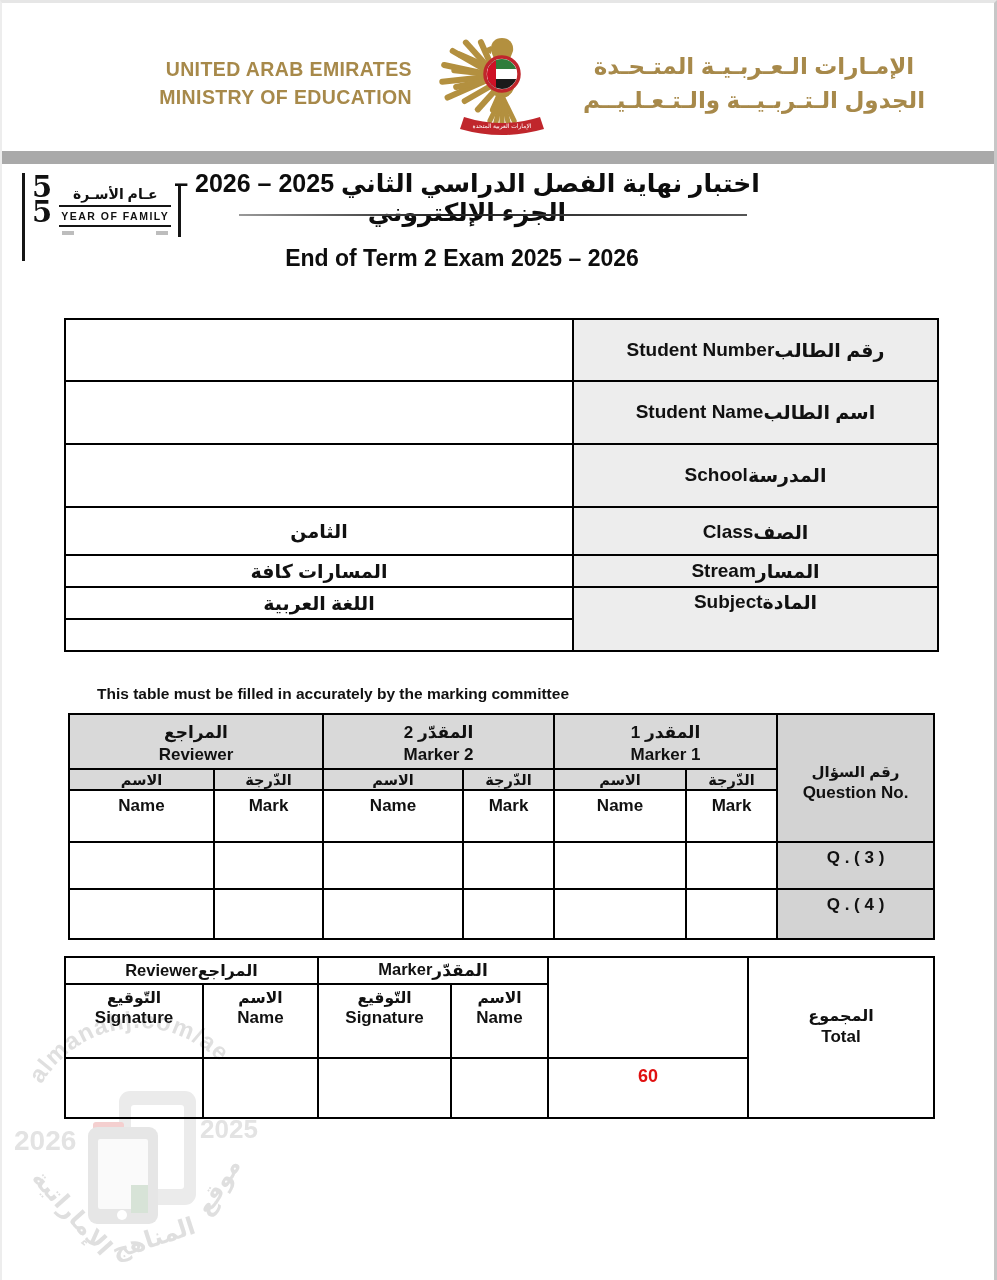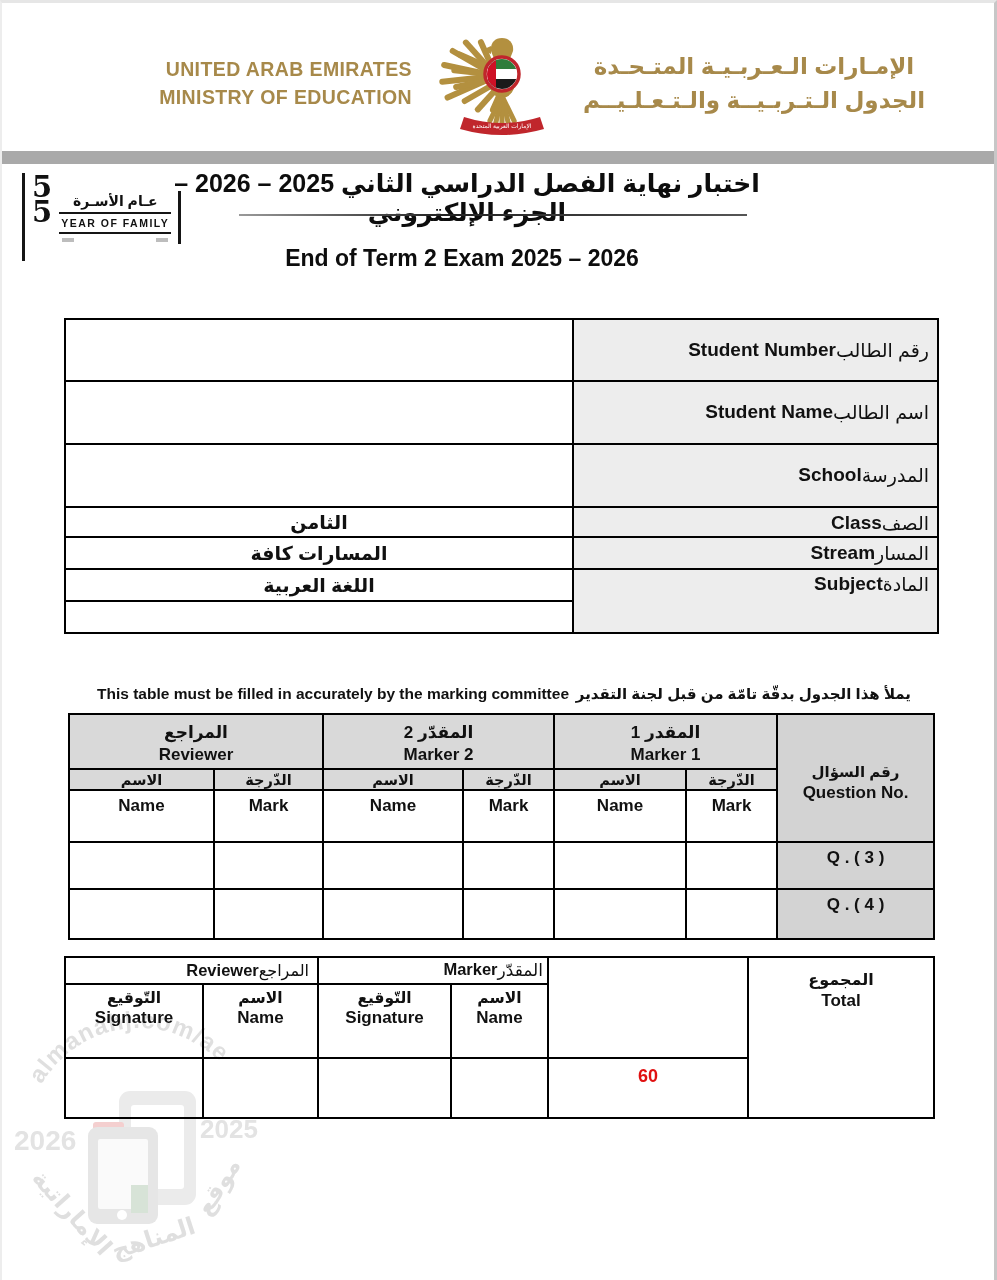--- a/index.html
+++ b/index.html
@@ -14,40 +14,40 @@
   .hdr-en{left:78px;top:52px;width:332px;text-align:right;font-weight:bold;
           font-size:19.5px;line-height:28px;letter-spacing:.4px;color:#a7894a;}
   .hdr-ar{right:56px;top:46px;width:368px;text-align:center;font-weight:bold;
           font-size:23px;line-height:34px;color:#a7894a;direction:rtl;}
   .graybar{left:0;top:148px;width:997px;height:13px;background:#a9a9a9;}
   
   .yof{left:20px;top:170px;display:flex;align-items:flex-start;}
   .yof-rule{width:3px;height:88px;background:#151515;}
   .yof-digits{margin:2px 5px 0 7px;font-family:"DejaVu Serif","Liberation Serif",serif;
               font-weight:bold;font-size:29px;line-height:25px;color:#111;}
-  .yof-box{border-right:3px solid #151515;padding:2px 7px 2px 2px;margin-top:18px;}
+  .yof-box{border-right:3px solid #151515;padding:2px 7px 2px 2px;margin-top:11px;}
   .yof-ar{font-size:14px;font-weight:bold;direction:rtl;text-align:center;
           border-bottom:2px solid #151515;padding:0 4px 3px 4px;}
   .yof-en{font-size:10.5px;font-weight:bold;letter-spacing:1.5px;text-align:center;
           border-bottom:2px solid #151515;padding:3px 2px;}
   .yof-tiny{display:flex;justify-content:space-between;padding:4px 3px 0 3px;}
   .yof-tiny i{display:block;width:12px;height:4px;background:#bdbdbd;}
   
   .title-ar{left:168px;top:166px;width:594px;text-align:center;direction:rtl;
             font-weight:bold;font-size:25px;color:#0d0d0d;}
   .title-rule{left:237px;top:211px;width:508px;height:2px;
               background:linear-gradient(90deg,#9a9a9a,#222 40%,#555);}
   .title-en{left:170px;top:242px;width:580px;text-align:center;font-weight:bold;
             font-size:23px;color:#0d0d0d;}
   
   table{border-collapse:collapse;table-layout:fixed;}
   td{border:2px solid #000;padding:0;vertical-align:middle;overflow:hidden;}
-  .flexlr{display:flex;justify-content:flex-end;align-items:flex-start;padding:4px 8px;}
+  .flexlr{display:flex;justify-content:center;align-items:flex-start;padding:4px 8px;}
   .en-lbl{font-weight:bold;font-size:19px;}
-  .ar-lbl{font-weight:normal;font-size:19px;direction:rtl;}
+  .ar-lbl{font-weight:bold;font-size:19px;direction:rtl;}
   
   .stu{left:62px;top:315px;}
   .stu td.lab{background:#ededed;}
   .stu td.val{text-align:center;font-weight:bold;font-size:19px;direction:rtl;background:transparent;}
   
   .note{left:62px;top:682px;width:873px;display:flex;justify-content:space-between;}
   .note-en{margin-left:33px;font-weight:bold;font-size:15.5px;}
   .note-ar{margin-right:26px;font-weight:bold;font-size:15px;direction:rtl;}
   
   .mark{left:66px;top:710px;}
@@ -61,21 +61,21 @@
   .mark .qhead{padding-top:48px;}
   .mark .qhead .l1{font-size:15px;direction:rtl;}
   .mark .qhead .l2{font-size:17px;padding-top:2px;}
   .mark .qcell{padding-top:5px;font-size:17px;}
   
   .sig{left:62px;top:953px;}
   .sig .hd .en-lbl,.sig .hd .ar-lbl{font-size:16.5px;}
   .sig .two{text-align:center;font-weight:bold;vertical-align:top;padding-top:4px;}
   .sig .two .l1{font-size:15.5px;direction:rtl;}
   .sig .two .l2{font-size:17px;padding-top:1px;}
-  .sig .total{text-align:center;font-weight:bold;vertical-align:top;padding-top:12px;background:transparent;}
+  .sig .total{text-align:center;font-weight:bold;vertical-align:top;padding-top:48px;background:transparent;}
   .sig .total .l1{font-size:16px;direction:rtl;}
   .sig .total .l2{font-size:17px;padding-top:2px;}
   .sig .sixty{text-align:center;font-weight:bold;font-size:18px;color:#e01010;vertical-align:top;padding-top:7px;}
   .t-transparent{background:transparent;}
   
   .wm{left:2px;top:993px;z-index:0;pointer-events:none;}
   .content{z-index:2;}
 </style>
 </head>
 <body>
@@ -211,21 +211,21 @@
     </tr>
     <tr style="height:63px">
       <td class="val t-transparent"></td>
       <td class="lab">
             <div class="flexlr">
         <span class="en-lbl">School</span>
         <span class="ar-lbl">المدرسة</span>
       </div>
           </td>
     </tr>
-    <tr style="height:30px">
+    <tr style="height:48px">
       <td class="val">الثامن</td>
       <td class="lab">
             <div class="flexlr" style="padding-top:2px;padding-bottom:0">
         <span class="en-lbl">Class</span>
         <span class="ar-lbl">الصف</span>
       </div>
           </td>
     </tr>
     <tr style="height:32px">
       <td class="val">المسارات كافة</td>
@@ -246,21 +246,20 @@
           </td>
     </tr>
     <tr style="height:32px">
       <td class="val t-transparent"></td>
     </tr>
   </tbody>
     </table>
 
   <div class="abs note content">
     <span class="note-en">This table must be filled in accurately by the marking committee</span>
-    <span class="note-ar">يملأ هذا الجدول بدقّة تامّة من قبل لجنة التقدير</span>
   </div>
 
   <table class="abs mark content" style="width:865px">
     <colgroup>
       <col style="width:145px">
         <col style="width:109px">
       <col style="width:140px">
         <col style="width:91px">
       <col style="width:132px">
         <col style="width:91px">

